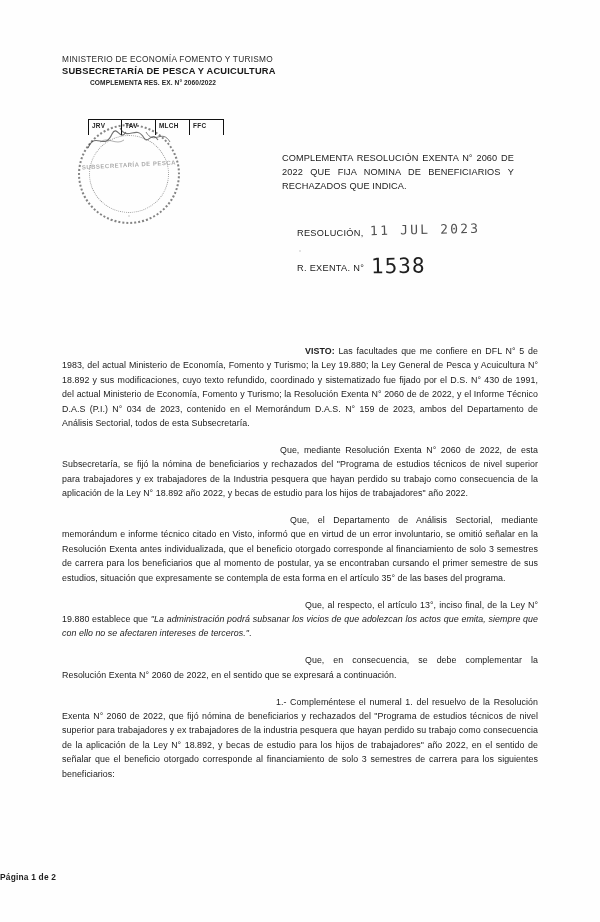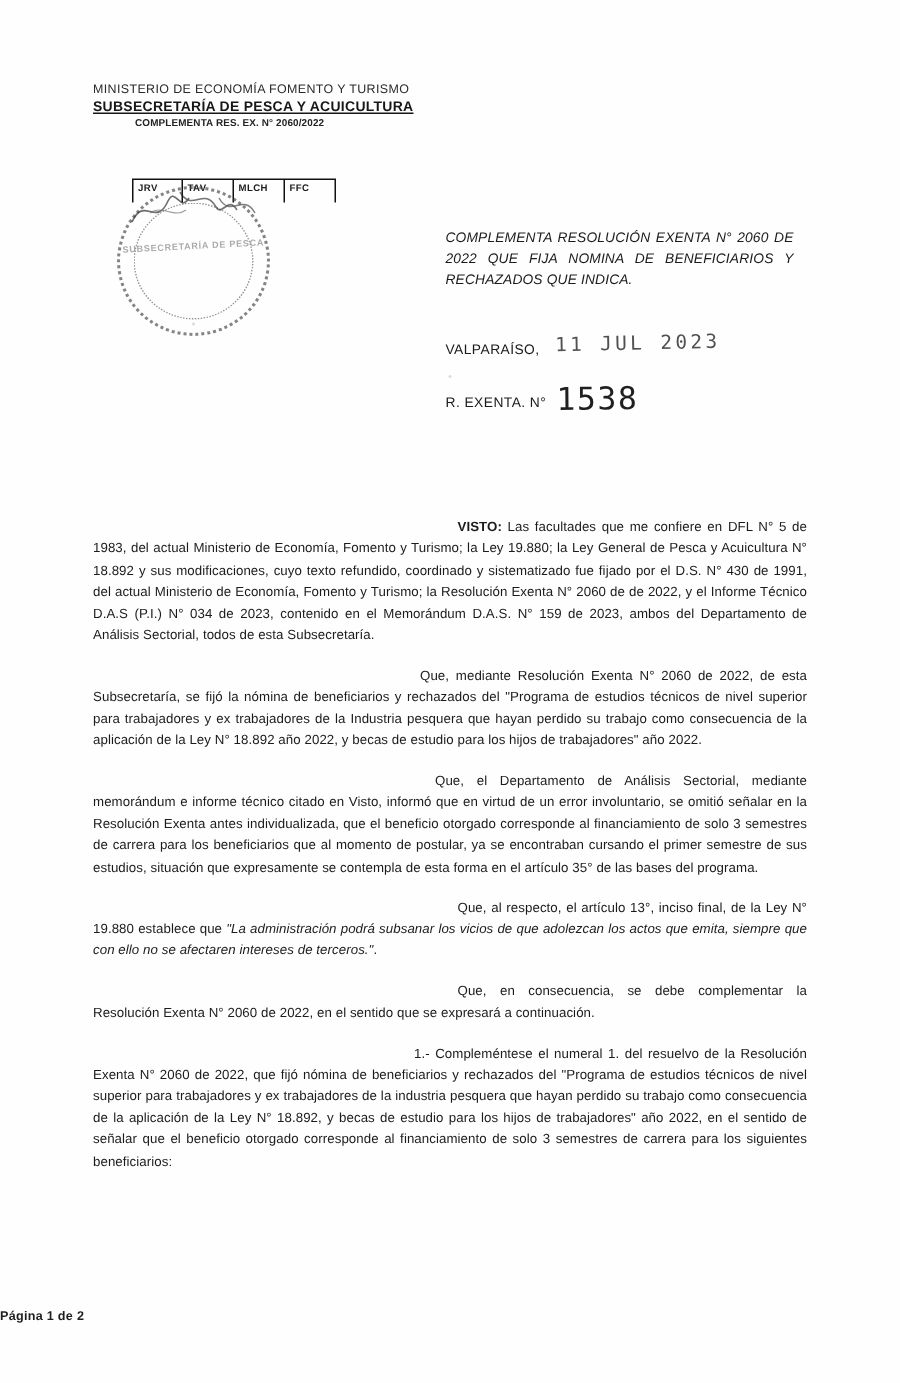--- a/index.html
+++ b/index.html
@@ -31,21 +31,20 @@
   .lh-line1 {
     font-size: 8.3px;
     letter-spacing: 0.25px;
     color: #2b2b2b;
     white-space: nowrap;
   }
   .lh-line2 {
     font-size: 9.3px;
     font-weight: bold;
     letter-spacing: 0.2px;
-    text-decoration: underline;
     margin-top: 2px;
     white-space: nowrap;
     color: #171717;
   }
   .lh-line3 {
     font-size: 6.6px;
     font-weight: bold;
     letter-spacing: 0.1px;
     margin-top: 3px;
     margin-left: 28px;
@@ -113,29 +112,28 @@
     left: 86px;
     top: 122px;
     width: 110px;
     height: 36px;
     opacity: 0.8;
   }
 
   
   .title-block {
     position: absolute;
-    left: 297px;
+    left: 282px;
     top: 152px;
     width: 232px;
     font-size: 9.2px;
     line-height: 1.52;
     text-align: justify;
     color: #1b1b1b;
     letter-spacing: 0.1px;
-    font-style: italic;
   }
 
   
   .place-line {
     position: absolute;
     left: 297px;
     top: 228px;
     font-size: 9.2px;
     letter-spacing: 0.3px;
     color: #1b1b1b;
@@ -271,21 +269,21 @@
 
   <svg class="scribble" viewBox="0 0 110 36">
     <path d="M2,26 C10,8 18,30 26,12 C31,2 34,20 40,10" stroke="#2b2b2b" stroke-width="1.1" fill="none" opacity="0.85"></path>
     <path d="M34,6 C42,20 50,2 58,16 C62,23 66,8 72,18" stroke="#2b2b2b" stroke-width="1.1" fill="none" opacity="0.8"></path>
     <path d="M60,10 C68,24 76,6 84,20" stroke="#2b2b2b" stroke-width="1" fill="none" opacity="0.75"></path>
     <path d="M14,20 C22,14 30,24 38,18" stroke="#333" stroke-width="0.8" fill="none" opacity="0.6"></path>
   </svg>
 
   <div class="title-block">COMPLEMENTA RESOLUCIÓN EXENTA N° 2060 DE 2022 QUE FIJA NOMINA DE BENEFICIARIOS Y RECHAZADOS QUE INDICA.</div>
 
-  <div class="place-line">VALPARAÍSO,</div>
+  <div class="place-line">RESOLUCIÓN,</div>
   <div class="date-stamp">11 JUL 2023</div>
   <div class="resnum-label">R. EXENTA. N°</div>
   <div class="resnum-value">1538</div>
 
   <div class="body-wrap">
 
     <p class="para">
       <span class="indent-lead-xs"></span><span class="lead">VISTO:</span><span> Las facultades que me confiere en DFL N° 5 de 1983, del actual Ministerio de Economía, Fomento y Turismo; la Ley 19.880; la Ley General de Pesca y Acuicultura N° 18.892 y sus modificaciones, cuyo texto refundido, coordinado y sistematizado fue fijado por el D.S. N° 430 de 1991, del actual Ministerio de Economía, Fomento y Turismo; la Resolución Exenta N° 2060 de de 2022, y el Informe Técnico D.A.S (P.I.) N° 034 de 2023, contenido en el Memorándum D.A.S. N° 159 de 2023, ambos del Departamento de Análisis Sectorial, todos de esta Subsecretaría.</span>
     </p>
 

